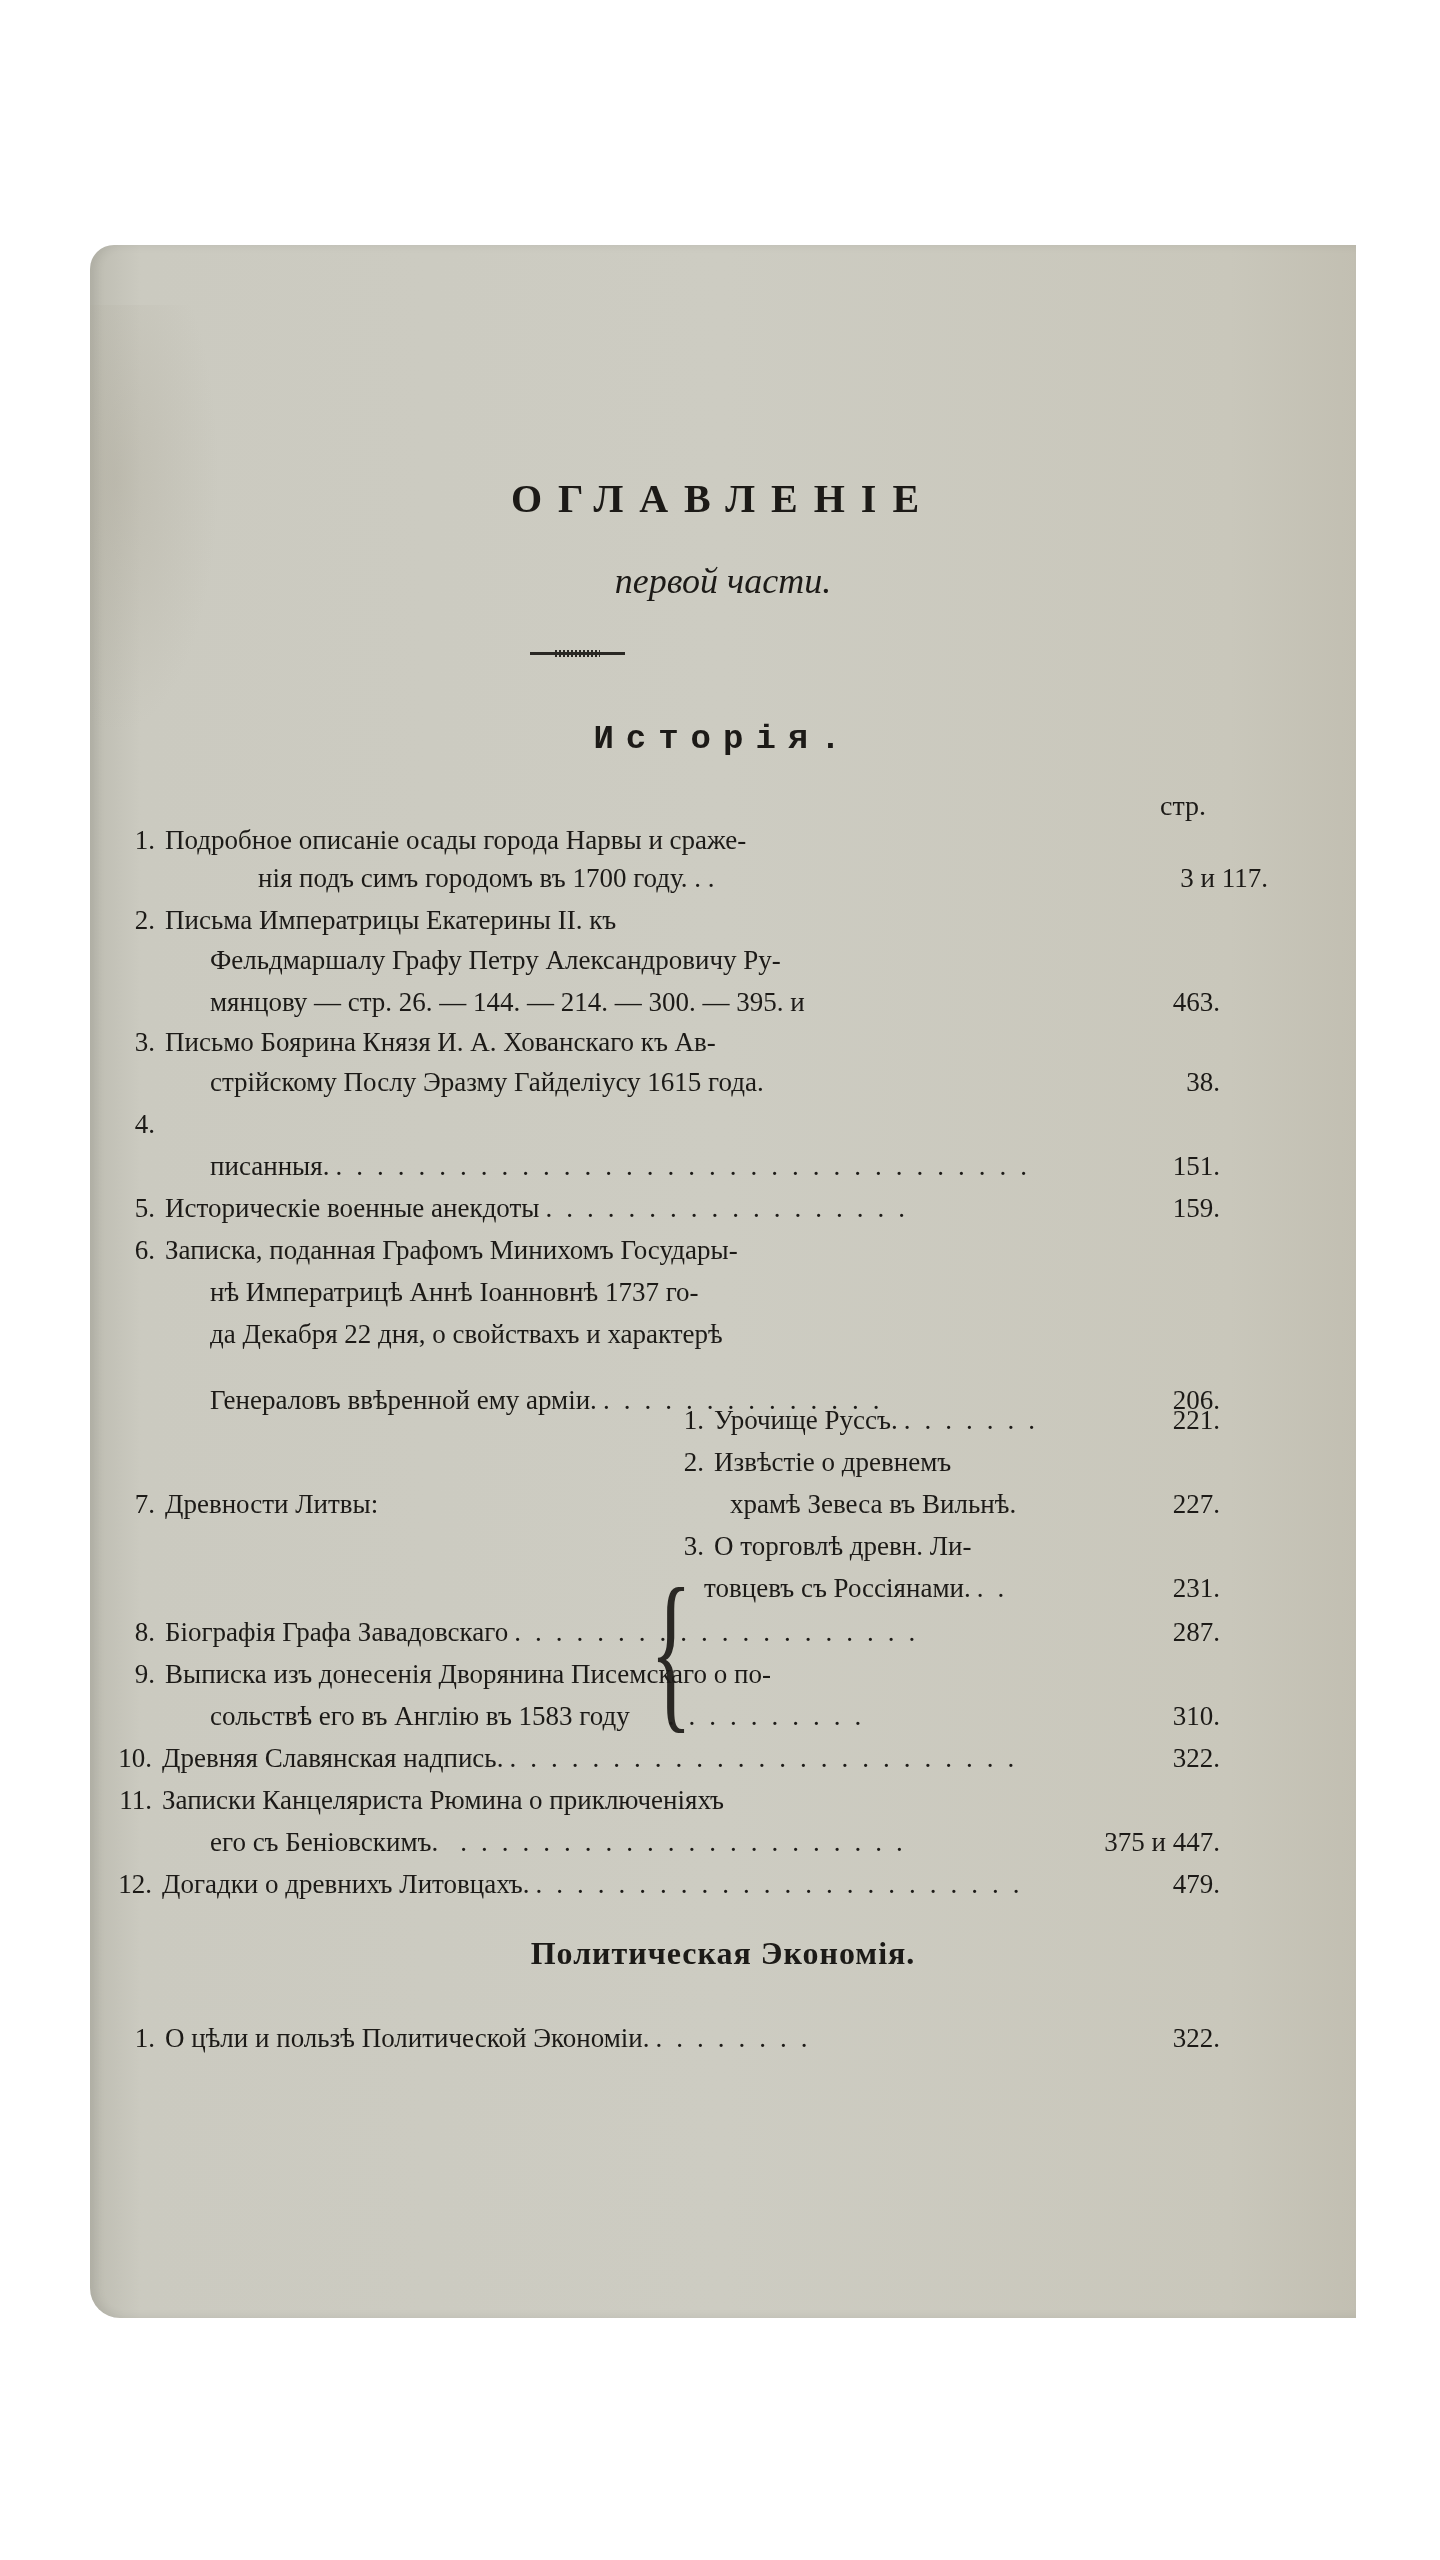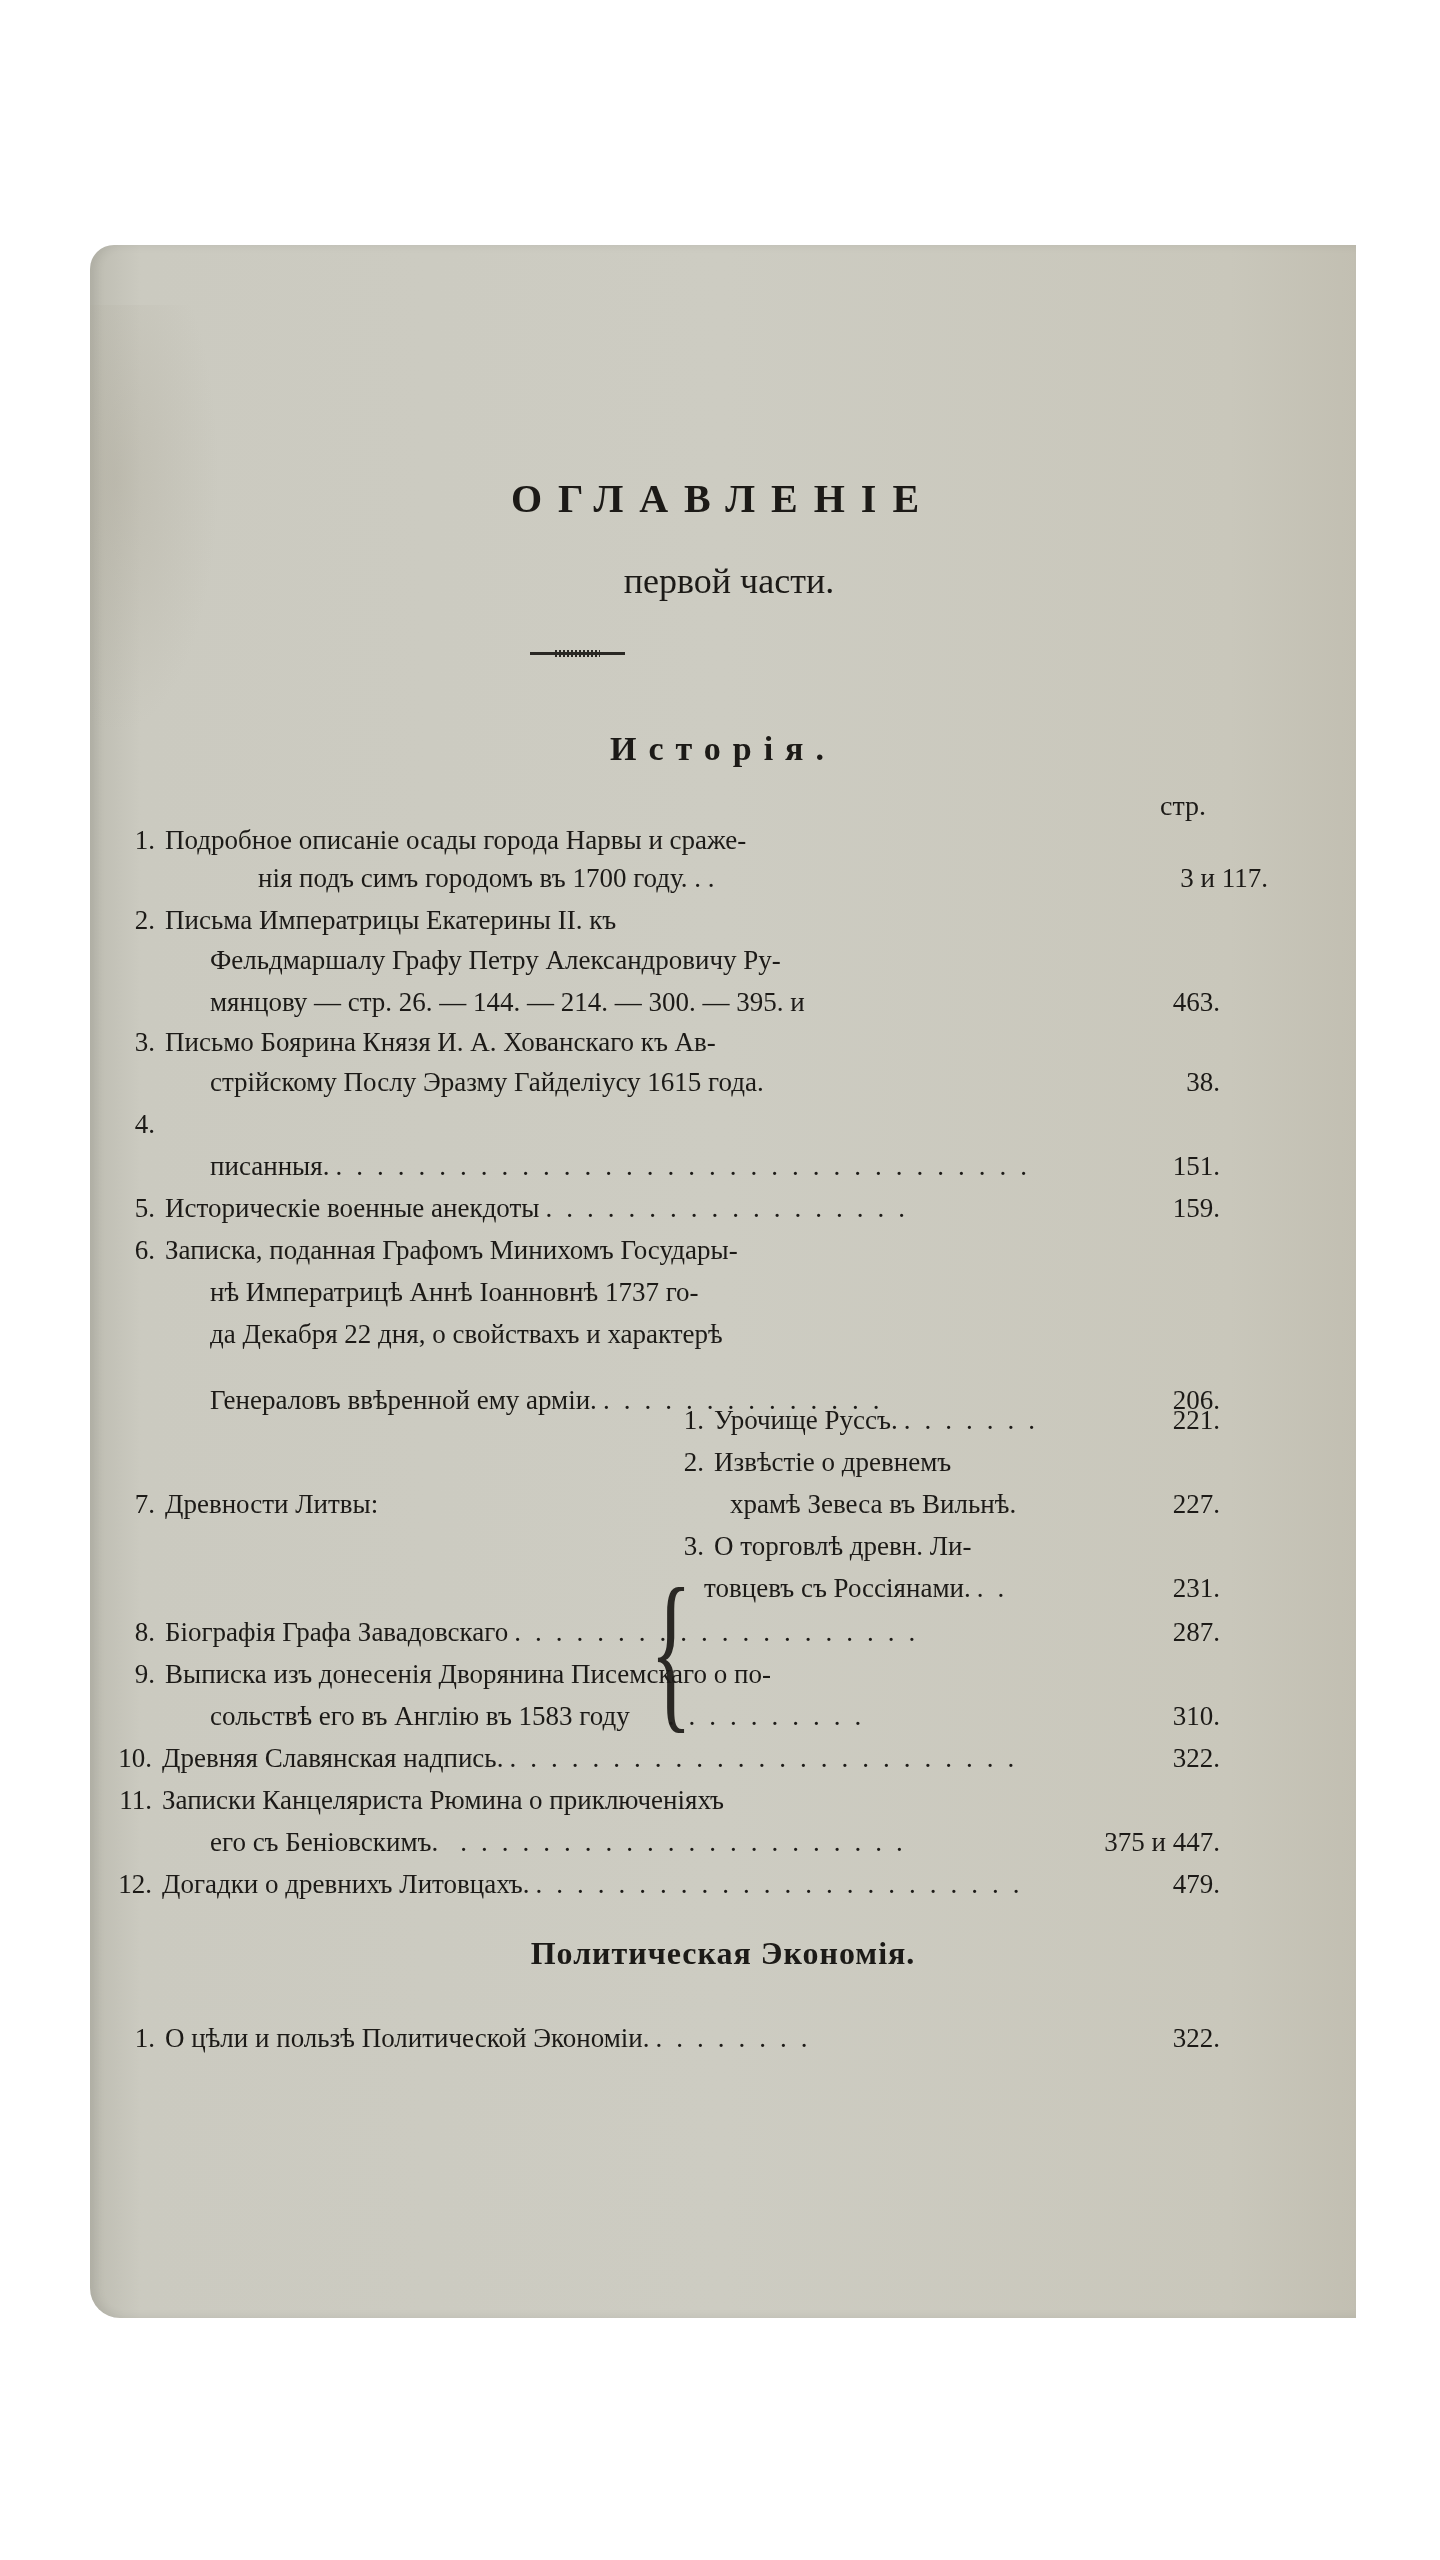--- a/index.html
+++ b/index.html
@@ -17,33 +17,33 @@
     position: absolute; left: 0; top: 60px; width: 130px; height: 430px;
     background: radial-gradient(ellipse at 20% 40%, rgba(170,165,150,0.35), rgba(0,0,0,0) 70%);
   }
   .ink { color: #1c1a17; }
   .title {
     position: absolute; left: 0; width: 100%; top: 230px; text-align: center;
     font-weight: bold; font-size: 40px; letter-spacing: 16px;
   }
   .subtitle {
     position: absolute; left: 0; width: 100%; top: 315px; text-align: center;
-    font-size: 36px; padding-left: 6px;
+    font-style: italic; font-size: 36px;
   }
   .ornament {
     position: absolute; left: 440px; top: 407px; width: 95px; height: 3px; background: #2a2824;
   }
   .ornament::before {
     content: ""; position: absolute; left: 25px; top: -2px; width: 45px; height: 7px;
     background: repeating-linear-gradient(90deg, #2a2824 0 2px, transparent 2px 4px);
   }
   .section-head {
     position: absolute; left: 0; width: 100%; text-align: center; font-weight: bold; font-size: 34px;
   }
-  .sh-history { top: 485px; letter-spacing: 12px; }
+  .sh-history { top: 475px; letter-spacing: 12px; font-family: Liberation Mono, monospace; }
   .sh-econ { top: 1690px; font-size: 32px; letter-spacing: 1px; }
   .str-label { position: absolute; right: 150px; top: 545px; font-size: 28px; }
   .entries { position: absolute; left: 0; top: 0; width: 100%; height: 100%; }
   .line {
     position: absolute; font-size: 27px; white-space: nowrap; display: flex; align-items: baseline;
   }
   .num { display: inline-block; text-align: right; margin-right: 10px; }
   .dots { flex: 1; overflow: hidden; letter-spacing: 14px; margin: 0 6px; }
   .pg { text-align: right; }
   .brace {

